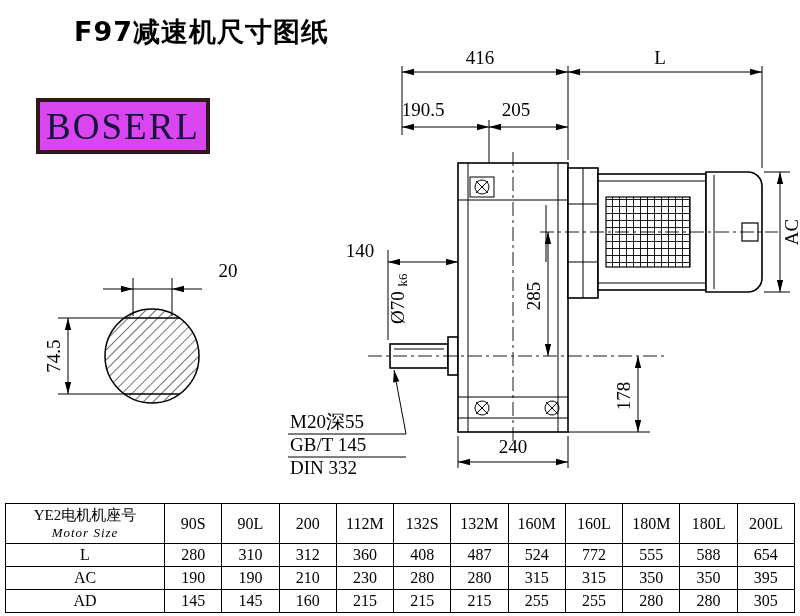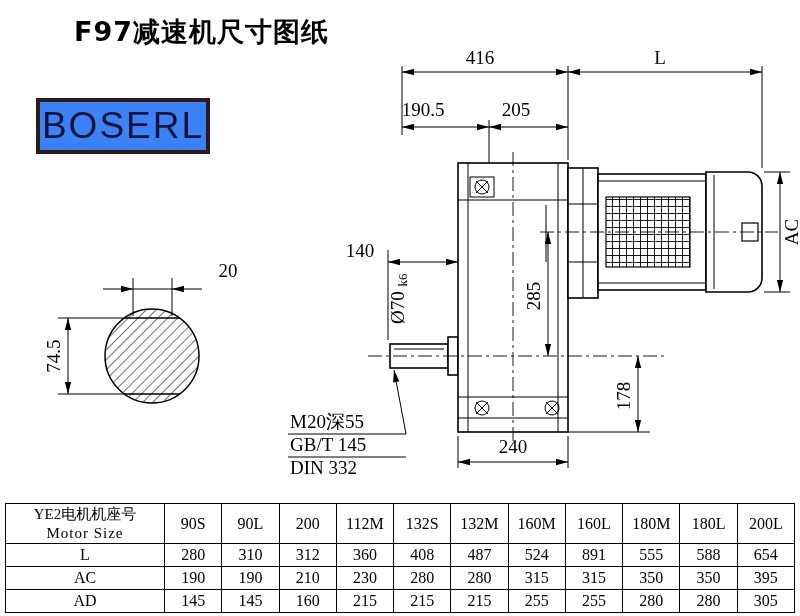--- a/index.html
+++ b/index.html
@@ -2,32 +2,32 @@
 <html><head>
 <meta charset="utf-8">
 <style>
   html,body{margin:0;padding:0;}
   body{width:800px;height:616px;background:#fff;position:relative;overflow:hidden;
        font-family:"Liberation Serif",serif;color:#000;}
   .page-title{position:absolute;left:74px;top:14px;font-size:27px;font-weight:bold;
        font-family:"DejaVu Sans",sans-serif;letter-spacing:1px;color:#000000;}
   .brand-box{position:absolute;left:36px;top:98px;width:166px;height:48px;
        border:4px solid #2e1a1a;display:flex;align-items:center;justify-content:center;
-       font-family:Liberation Sans, sans-serif;font-size:37px;color:#14143c;letter-spacing:2px;
-       background:#3b82f6;text-align:right;}
+       font-family:Liberation Serif, serif;font-size:37px;color:#14143c;letter-spacing:2px;
+       background:#d946ef;text-align:right;}
   svg.drawing{position:absolute;left:0;top:0;}
   svg text{fill:#000;stroke:none;font-family:"Liberation Serif",serif;font-size:19px;}
   table.spec{position:absolute;left:5px;top:503px;width:790px;border-collapse:collapse;
        table-layout:fixed;text-align:center;font-size:16px;background:#fff;}
   table.spec th,table.spec td{border:1px solid #000;padding:0;font-weight:normal;}
   table.spec tr.hdr{height:40px;}
   table.spec tr.datarow{height:23px;}
   .label-col{width:158px;}
   .cn{font-size:15px;line-height:1.25;}
-  .en{font-size:15px;letter-spacing:1px;line-height:1.2;}
+  .en{font-size:13px;letter-spacing:1px;line-height:1.2;font-style:italic;}
 </style>
 </head>
 <body>
 
 <div class="page-title">F97减速机尺寸图纸</div>
 <div class="brand-box">BOSERL</div>
 
 <svg class="drawing" width="800" height="505" viewBox="0 0 800 505">
   <defs>
     <marker id="aE" markerWidth="14" markerHeight="10" refX="13" refY="5" orient="auto" markerUnits="userSpaceOnUse">
@@ -183,21 +183,21 @@
   <tbody>
       <tr class="datarow">
         <td class="label-col">L</td>
         <td>280</td>
         <td>310</td>
         <td>312</td>
         <td>360</td>
         <td>408</td>
         <td>487</td>
         <td>524</td>
-        <td>891</td>
+        <td>772</td>
         <td>555</td>
         <td>588</td>
         <td>654</td>
       </tr>
       <tr class="datarow">
         <td class="label-col">AC</td>
         <td>190</td>
         <td>190</td>
         <td>210</td>
         <td>230</td>

